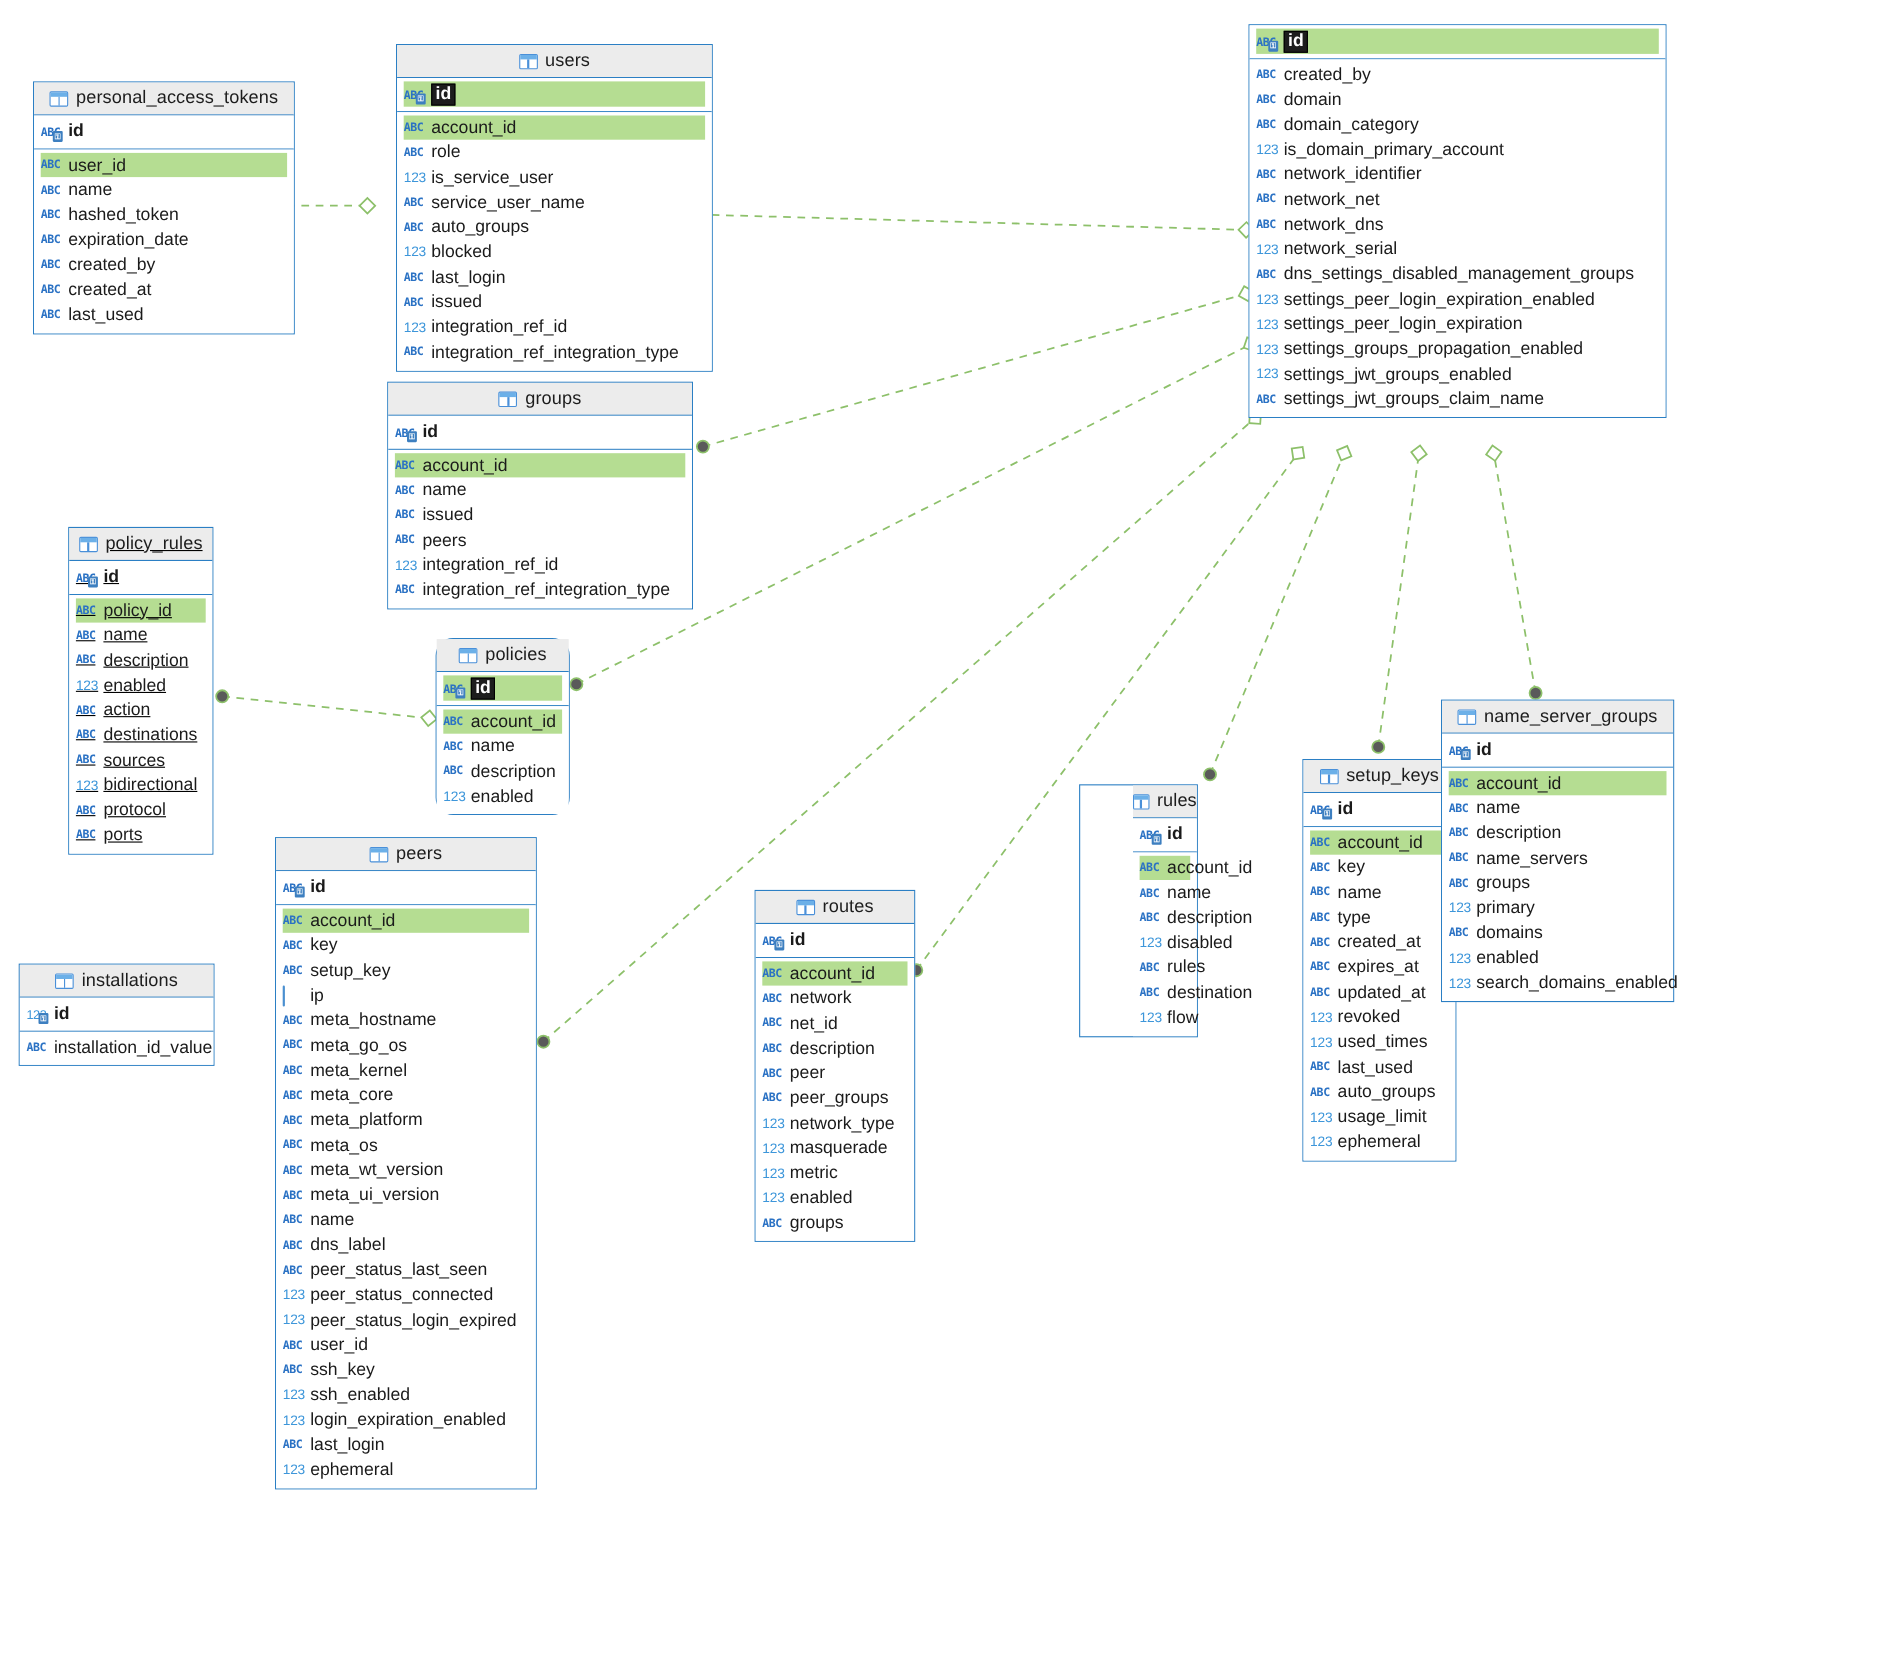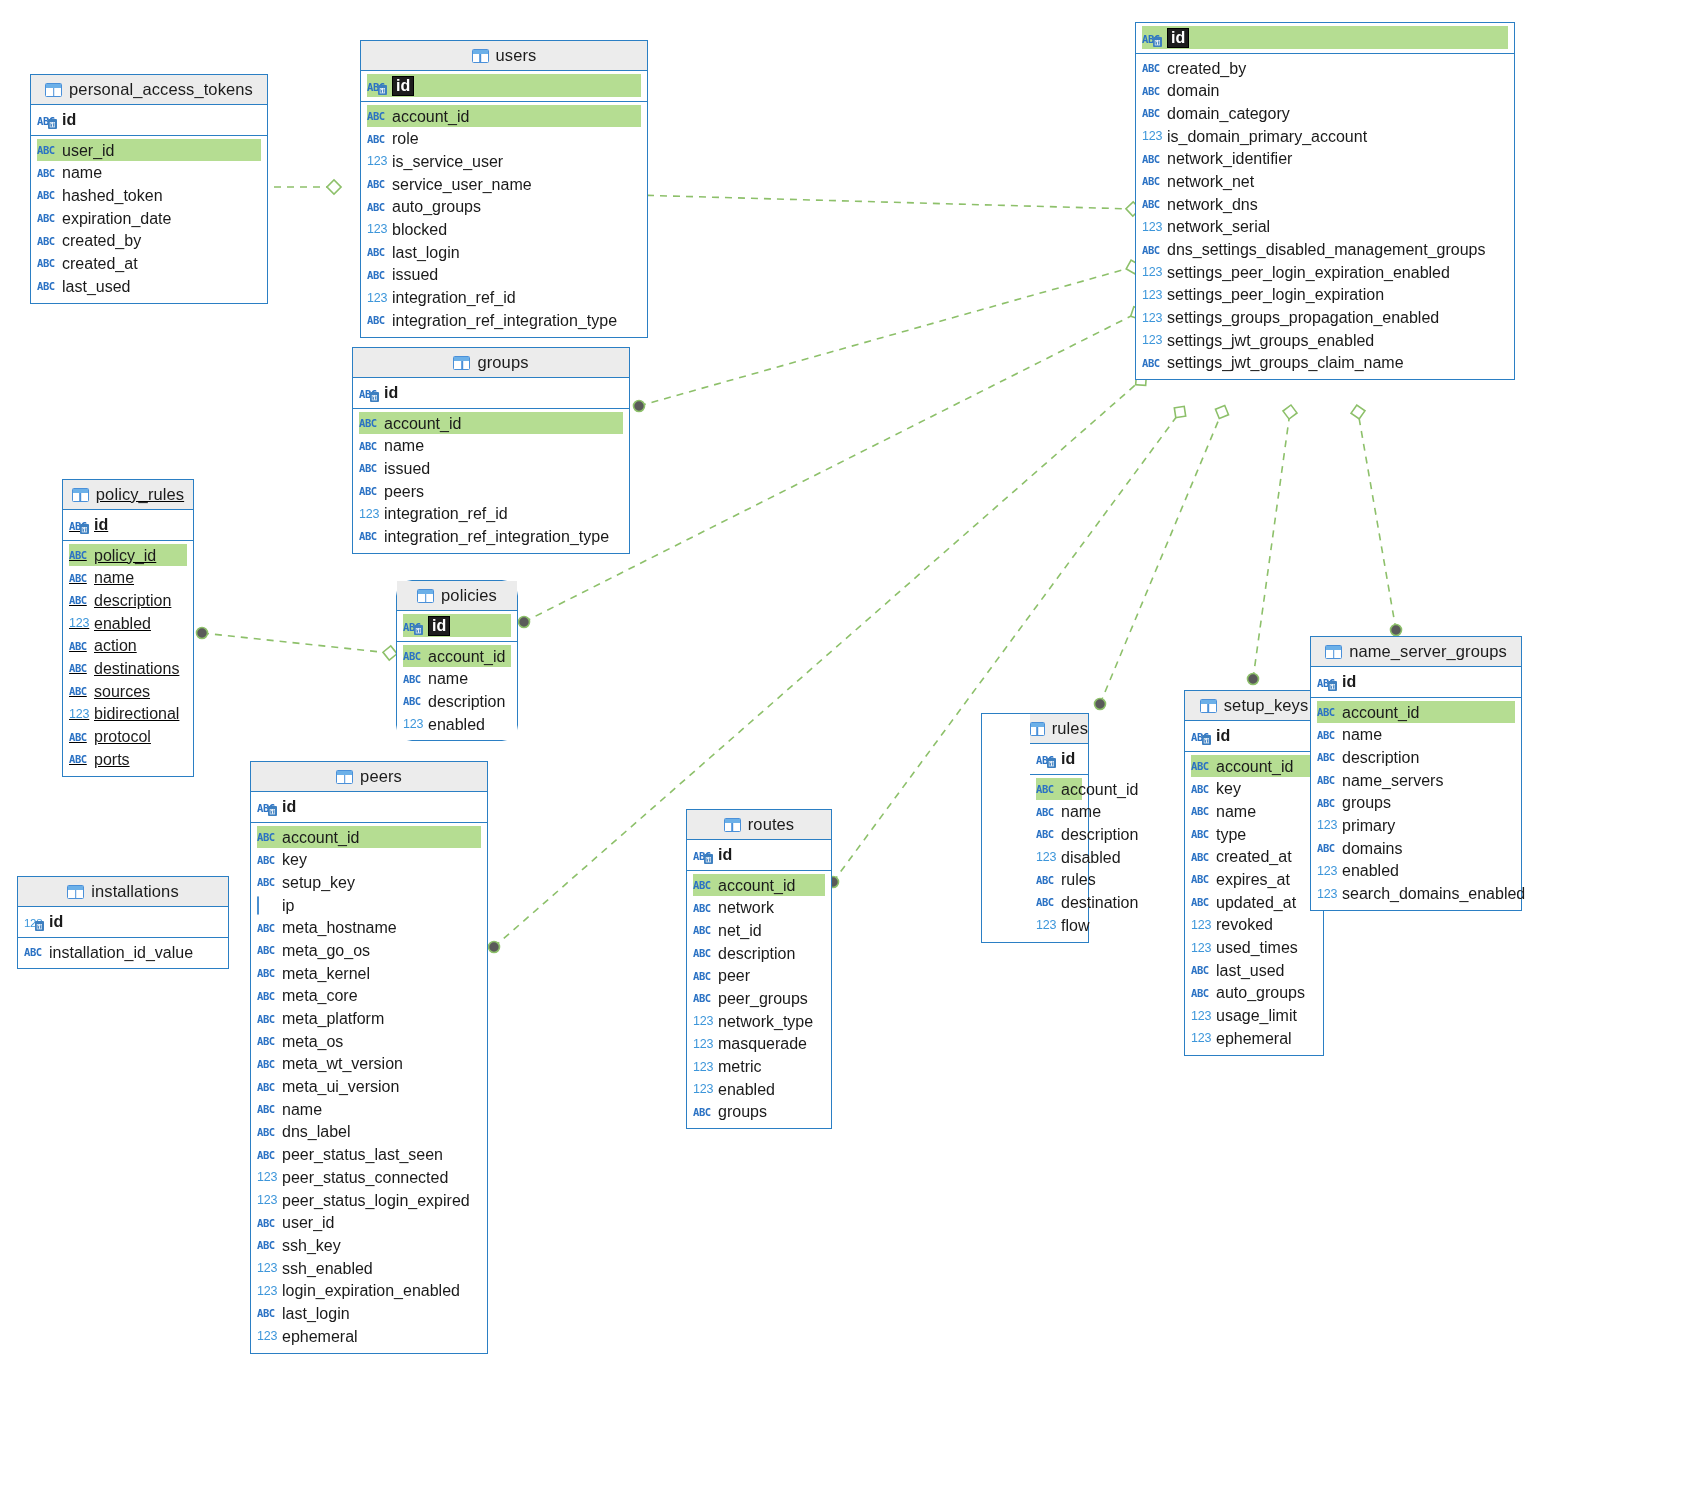--- a/index.html
+++ b/index.html
@@ -478,21 +478,21 @@
         <div class="col">
           <span class="ic ic-abc">ABC</span>
           <span class="lbl">description</span>
         </div>
         <div class="col">
           <span class="ic ic-123">123</span>
           <span class="lbl">enabled</span>
         </div>
       </div>
     </div>
-    <div class="entity" style="left: 17px; top: 876px; width: 212px;">
+    <div class="entity" style="left: 17px; top: 876px; width: 178px;">
       <div class="entity-header">
         <span class="tbl-icon"></span>
         <span>installations</span>
       </div>
       <div class="entity-pk">
         <div class="col pkrow">
           <span class="ic ic-key"><span class="base num">123</span><span class="kbadge">⚿</span></span>
           <span class="lbl">id</span>
         </div>
       </div>

